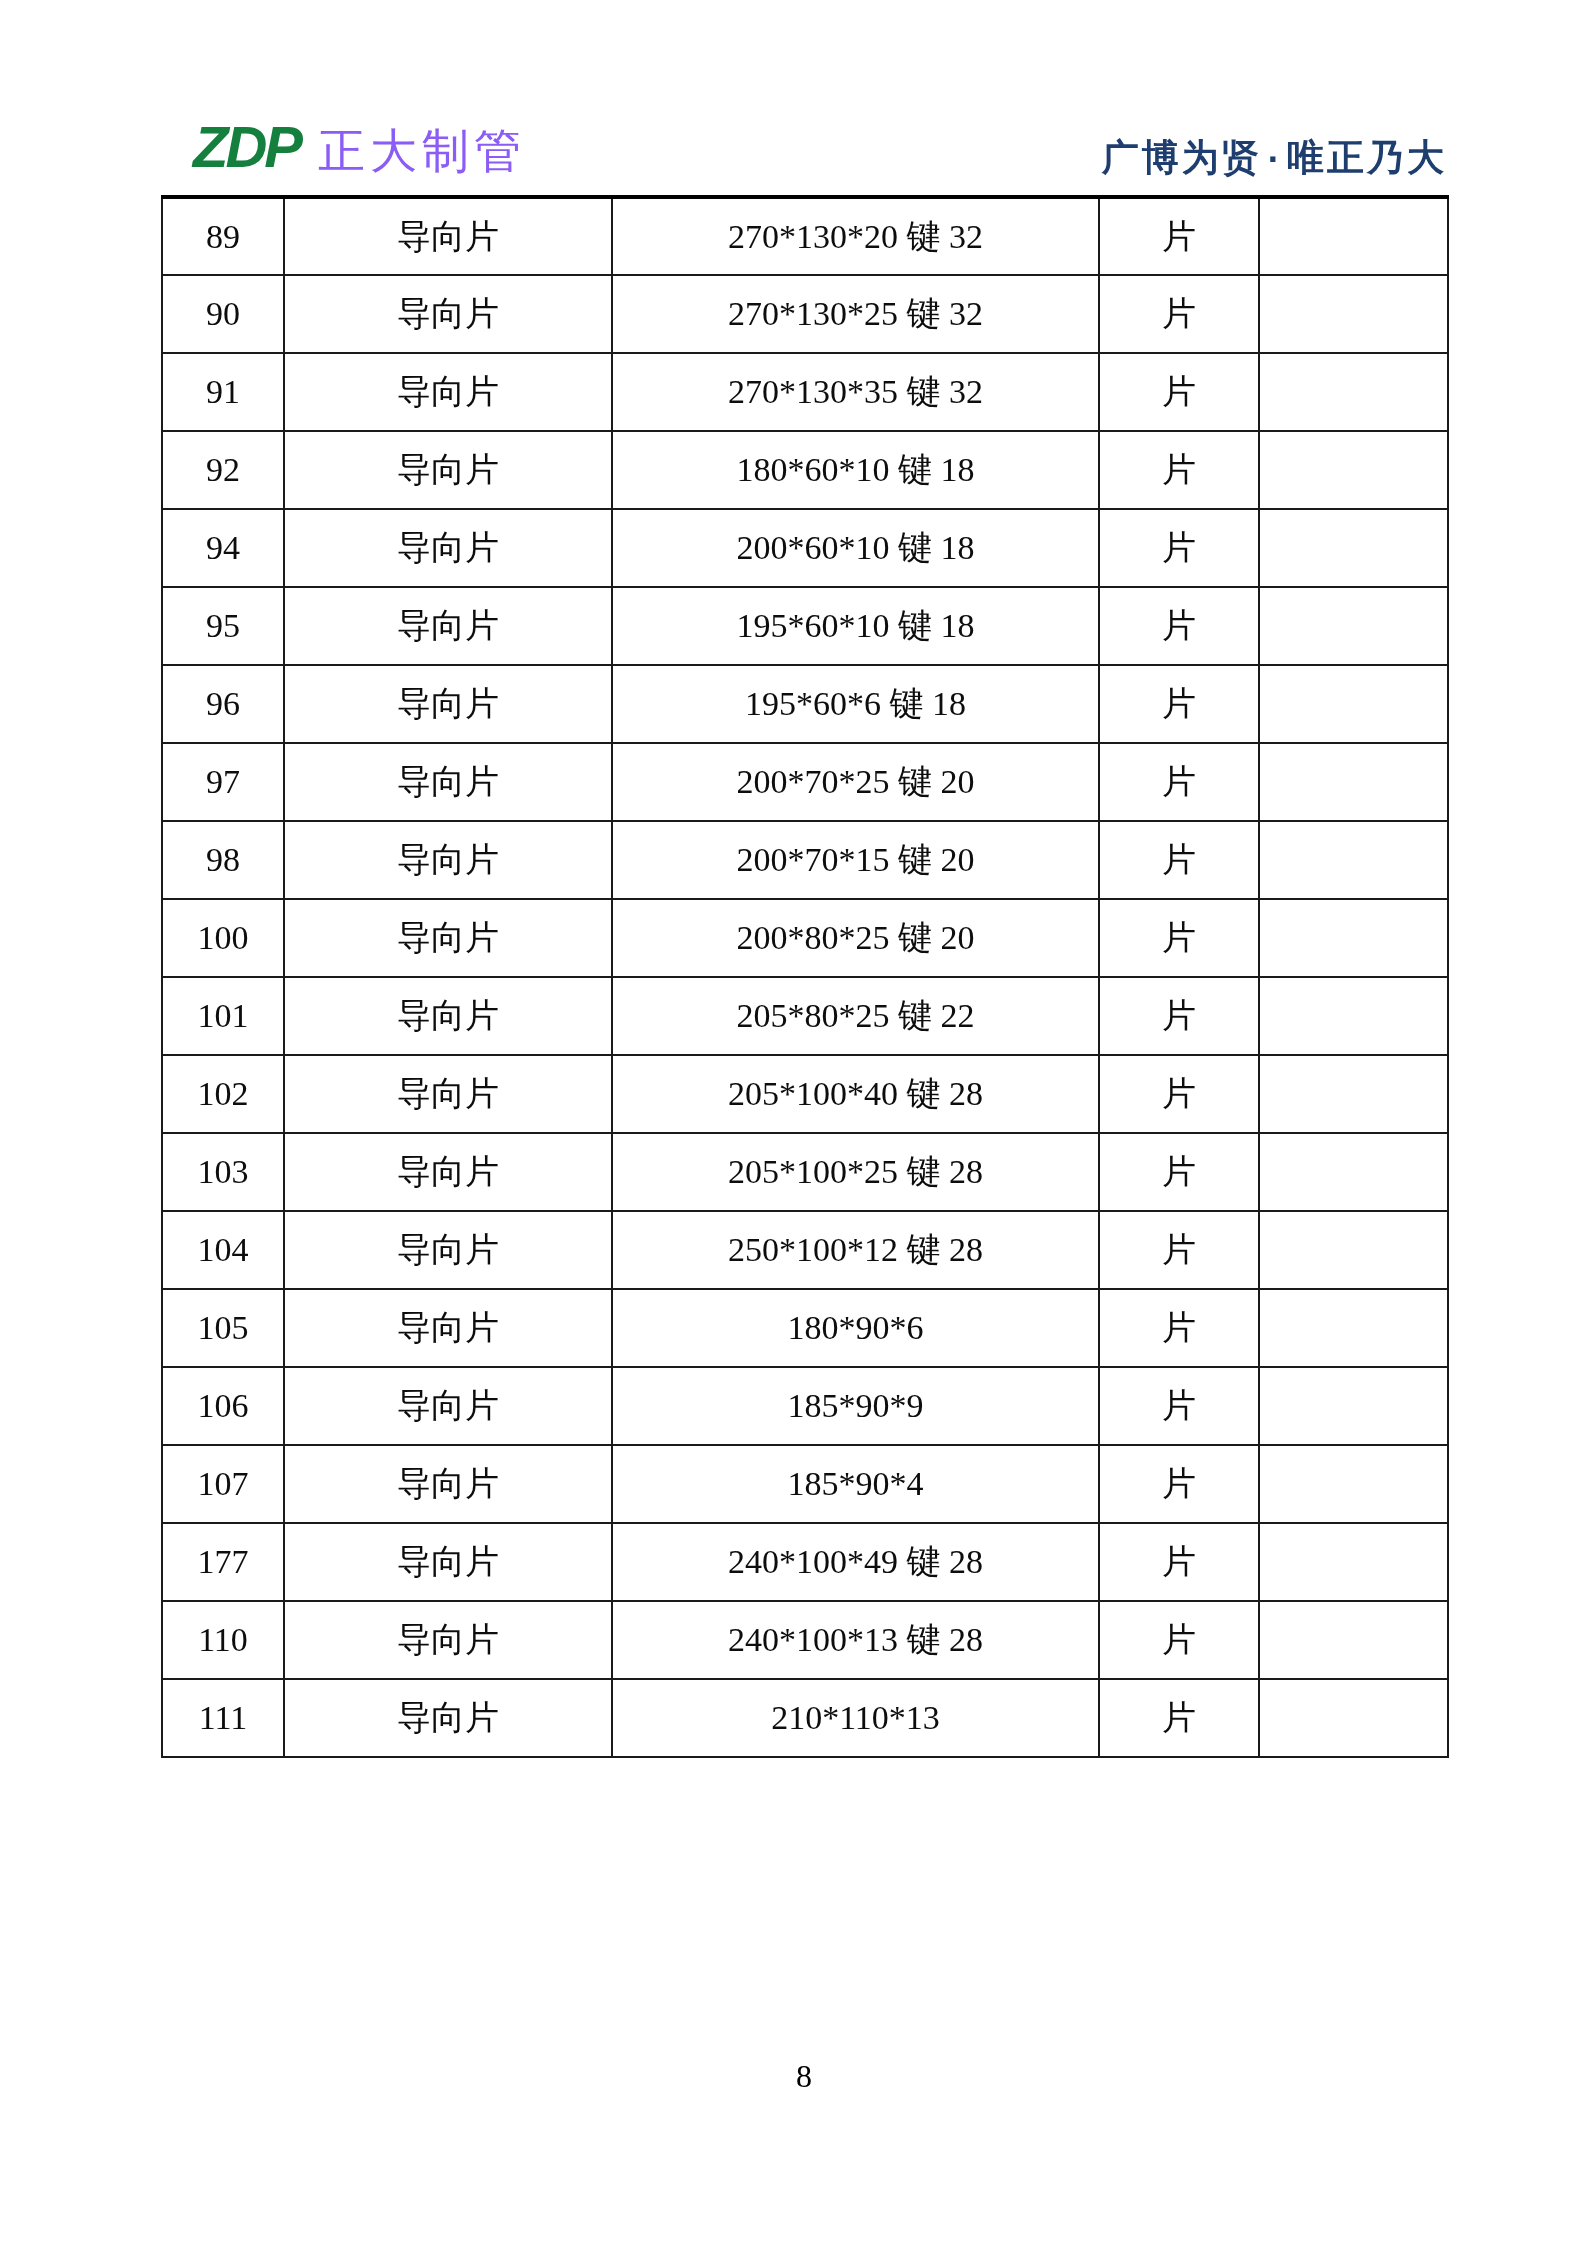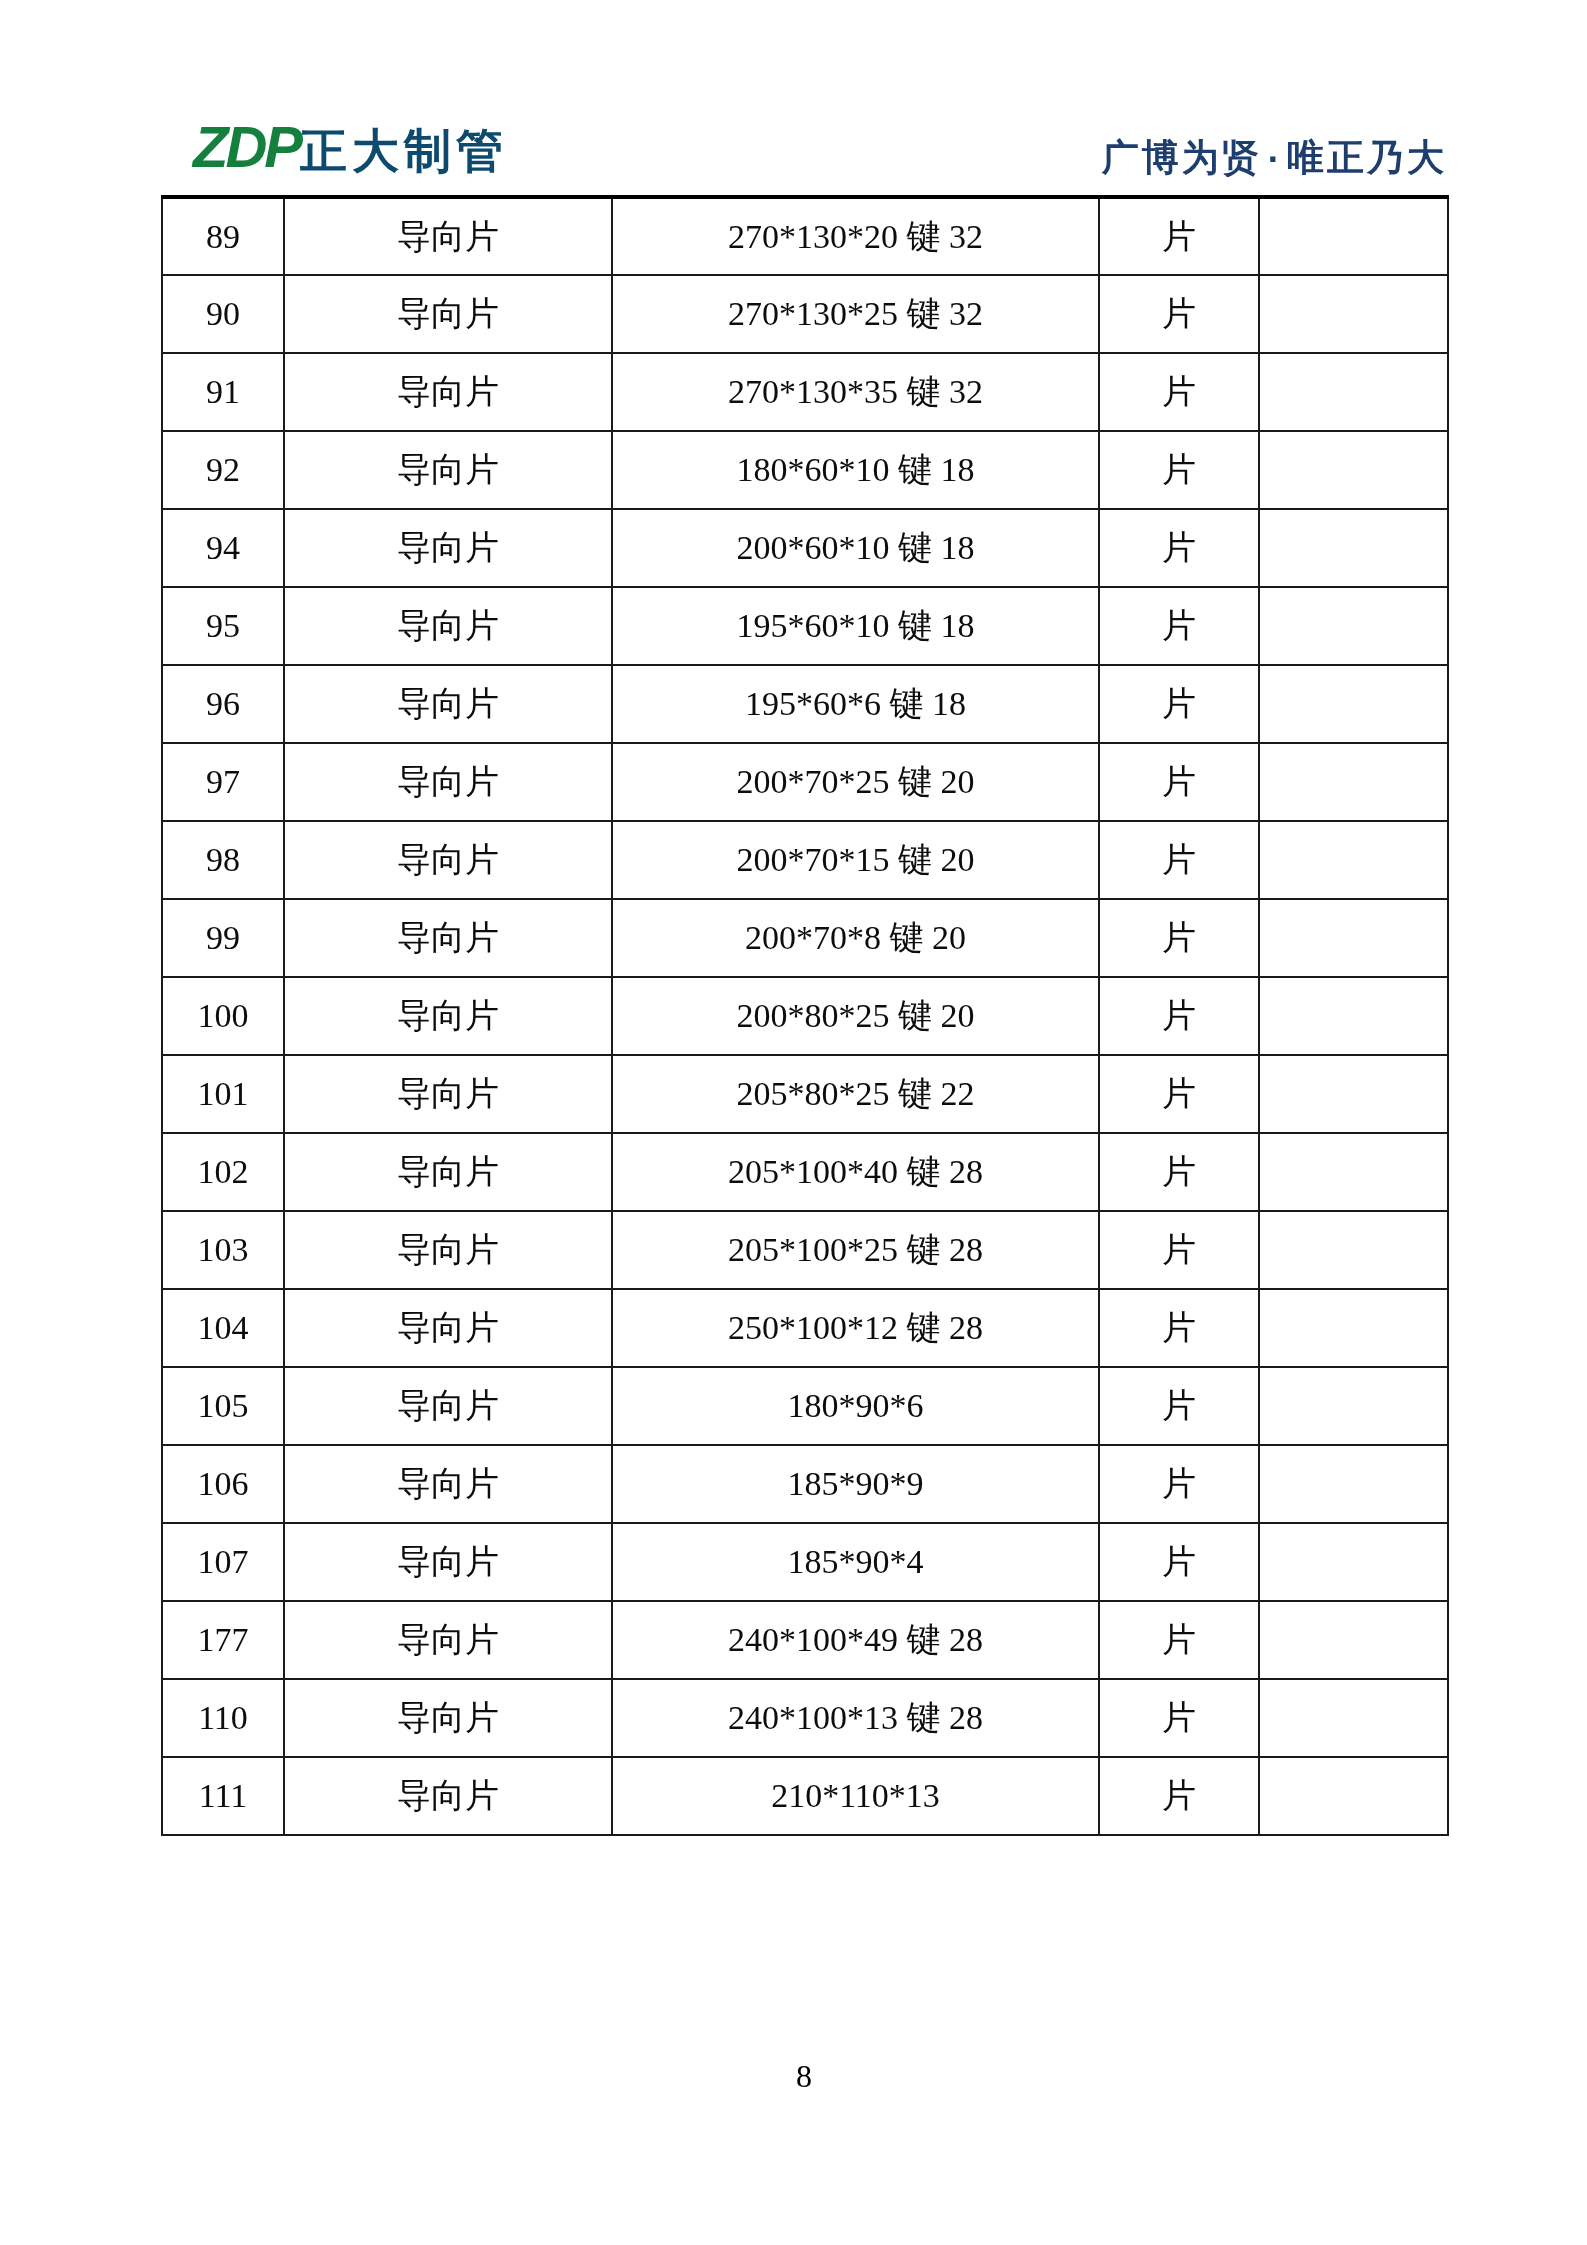--- a/index.html
+++ b/index.html
@@ -27,25 +27,26 @@
     font-family: "Liberation Sans", "DejaVu Sans", sans-serif;
     font-style: italic;
     font-weight: 900;
     font-size: 58px;
     line-height: 1;
     letter-spacing: -3px;
     color: #15803d;
   }
   .logo-company {
     font-family: "Liberation Sans", "DejaVu Sans", sans-serif;
-    font-weight: 700;
+    font-weight: 400;
     font-size: 47px;
     line-height: 1;
     letter-spacing: 5px;
-    color: #0c4a6e;
+    color: #8b5cf6;
+    margin-left: 18px;
   }
   .header-slogan {
     position: absolute;
     top: 138px;
     right: 140px;
     font-family: Liberation Mono, monospace;
     font-weight: 600;
     font-size: 37px;
     line-height: 1.2;
     letter-spacing: 3px;
@@ -172,27 +173,20 @@
       <td></td>
     </tr>
         <tr>
       <td>98</td>
       <td>导向片</td>
       <td>200*70*15 键 20</td>
       <td>片</td>
       <td></td>
     </tr>
         <tr>
-      <td>99</td>
-      <td>导向片</td>
-      <td>200*70*8 键 20</td>
-      <td>片</td>
-      <td></td>
-    </tr>
-        <tr>
       <td>100</td>
       <td>导向片</td>
       <td>200*80*25 键 20</td>
       <td>片</td>
       <td></td>
     </tr>
         <tr>
       <td>101</td>
       <td>导向片</td>
       <td>205*80*25 键 22</td>

